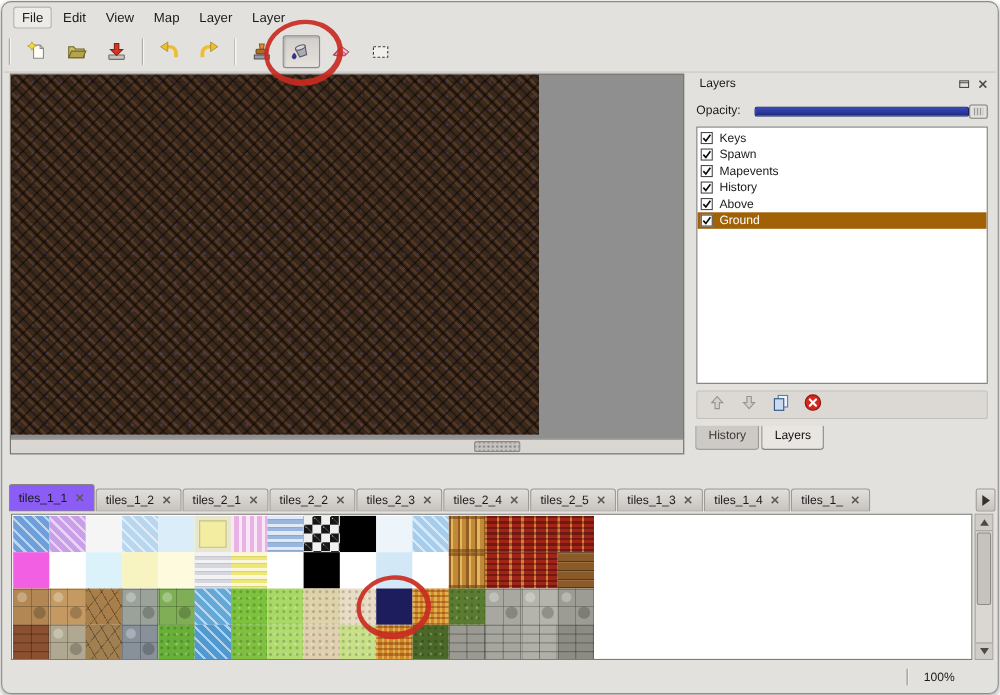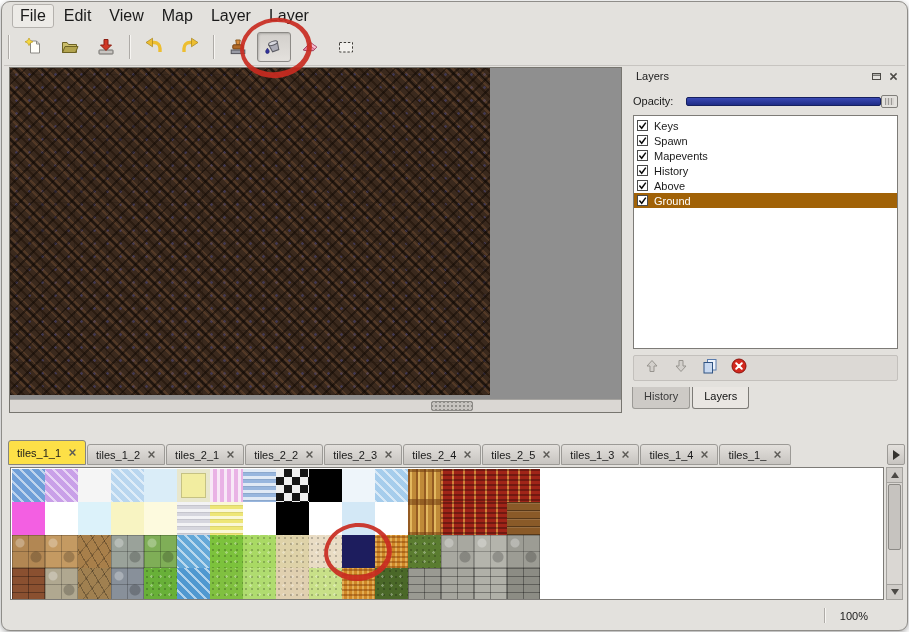--- a/index.html
+++ b/index.html
@@ -4,21 +4,21 @@
 <style>
   *{box-sizing:border-box;margin:0;padding:0}
   html,body{width:909px;height:632px;background:#fff;overflow:hidden;
     font-family:"Liberation Sans","DejaVu Sans",sans-serif;color:#1a1a1a}
   .window{position:absolute;left:1px;top:1px;width:907px;height:630px;
     background:#e3e1dd;border:1px solid #8f8d89;border-radius:9px;overflow:hidden;
     box-shadow:0 2px 6px rgba(0,0,0,.35)}
 
   
   .menubar{position:absolute;left:2px;top:3px;right:2px;height:22px;display:flex;
-    align-items:center;padding-left:8px;gap:2px;font-size:16px}
+    align-items:center;padding-left:8px;gap:2px;font-size:12px}
   .menu-item{padding:3px 8px;border-radius:3px;cursor:default}
   .menu-item.focused{outline:1px solid #b4b1ad;outline-offset:-1px;background:#edebe7}
 
   
   .toolbar{position:absolute;left:2px;top:27px;right:2px;height:37px;display:flex;
     align-items:center;padding-left:4px;border-bottom:1px solid #c7c4c0}
   .tb-handle{width:4px;height:24px;margin-right:4px;
     background:linear-gradient(90deg,#aeaba7 1px,#f7f5f2 1px 2px,transparent 2px)}
   .tool-btn{width:34px;height:30px;display:flex;align-items:center;justify-content:center;
     border:1px solid transparent;border-radius:3px;margin:0 1px}
@@ -84,21 +84,21 @@
   .ptab.active{background:#e9e6e2;border-color:#7d7b77;padding-bottom:6px;color:#111}
 
   
   .tilesets-panel{position:absolute;left:3px;top:419px;width:903px;height:184px}
   .ts-tabbar{position:absolute;left:3px;right:3px;top:19px;height:25px;display:flex;
     align-items:flex-end}
   .ts-tabs{display:flex;align-items:flex-end;height:25px;overflow:hidden;flex:1}
   .ts-tab{display:flex;align-items:center;gap:6px;font-size:11px;padding:0 8px;height:21px;
     background:linear-gradient(#e3e0dc,#c7c4c0);border:1px solid #9c9a96;
     border-radius:3px 3px 0 0;margin-right:1px;white-space:nowrap}
-  .ts-tab.active{height:25px;background:#fde047;border-color:#87857f}
+  .ts-tab.active{height:25px;background:#8b5cf6;border-color:#87857f}
   .tab-close{width:10px;height:10px;display:flex;align-items:center;justify-content:center}
   .tab-scroll-btn{width:18px;height:21px;display:flex;align-items:center;justify-content:center;
     background:linear-gradient(#e3e0dc,#c7c4c0);border:1px solid #9c9a96;border-radius:2px}
 
   .tile-area{position:absolute;left:5px;top:46px;width:874px;height:133px;background:#fff;
     border:1px solid #7d7b77;overflow:hidden}
   .tile-grid{position:absolute;left:1px;top:1px;display:grid;
     grid-template-columns:repeat(16,33px);grid-auto-rows:33px}
   .tile{width:33px;height:33px}
 

